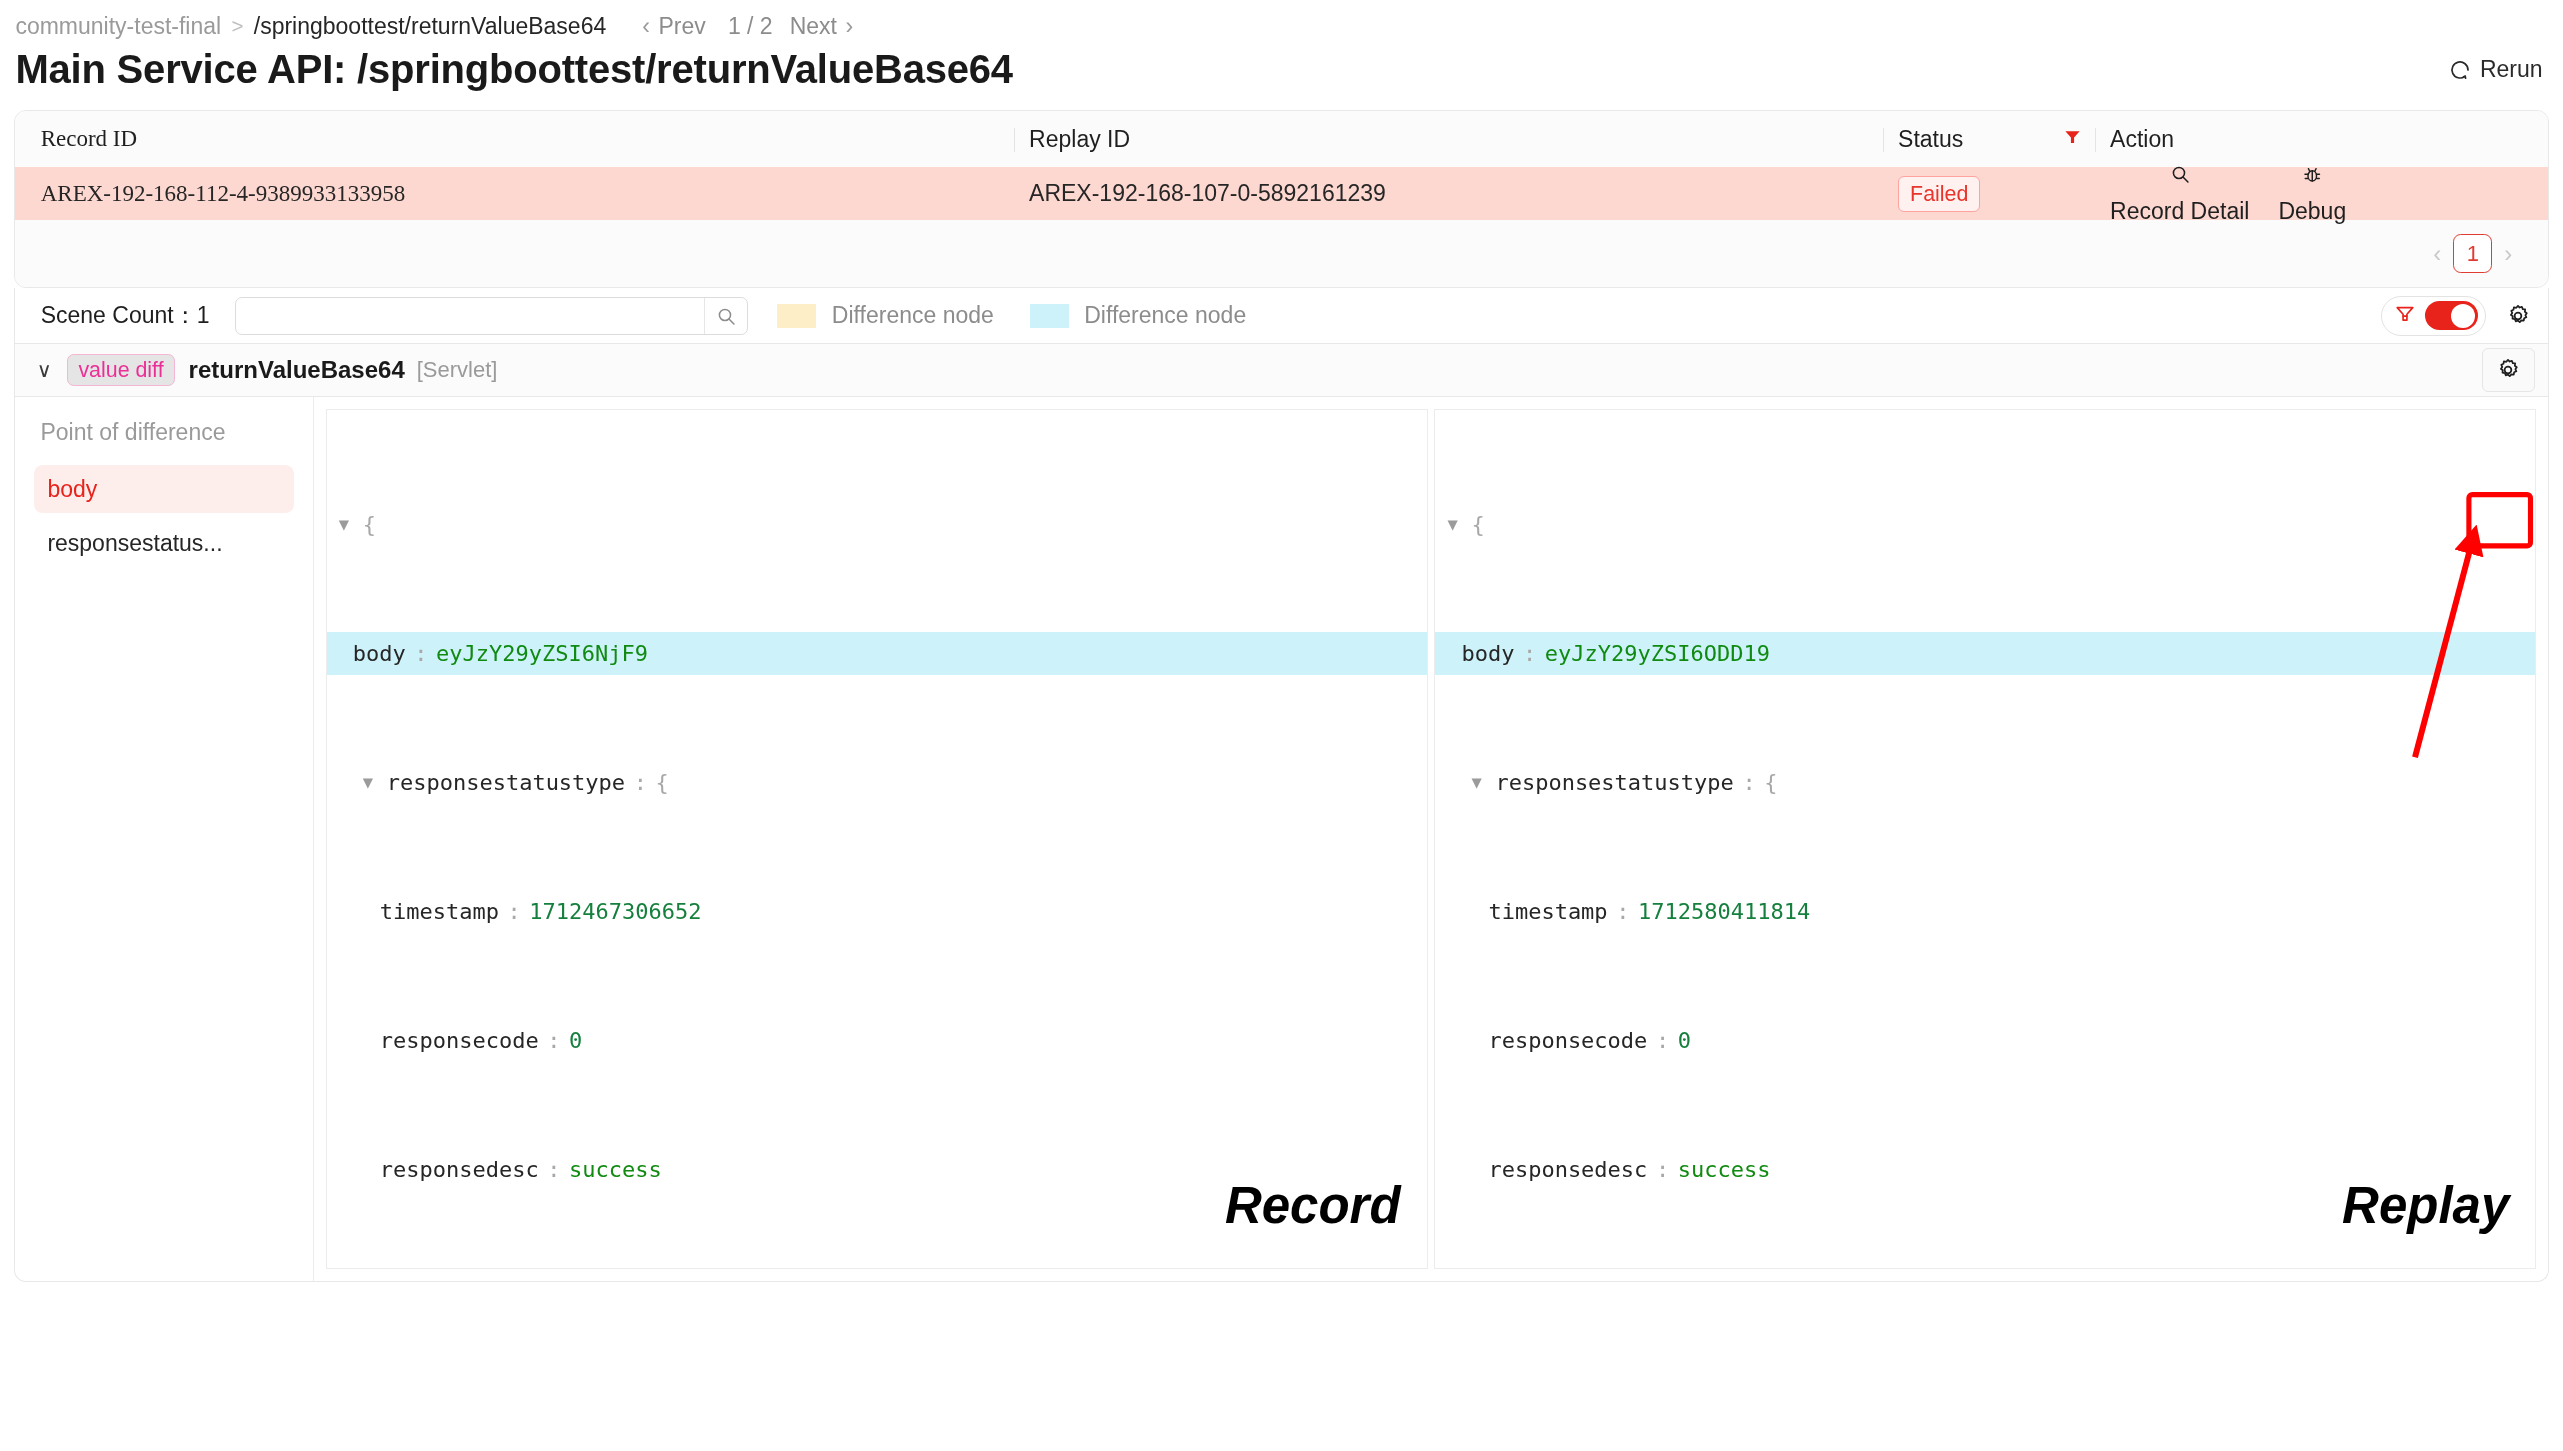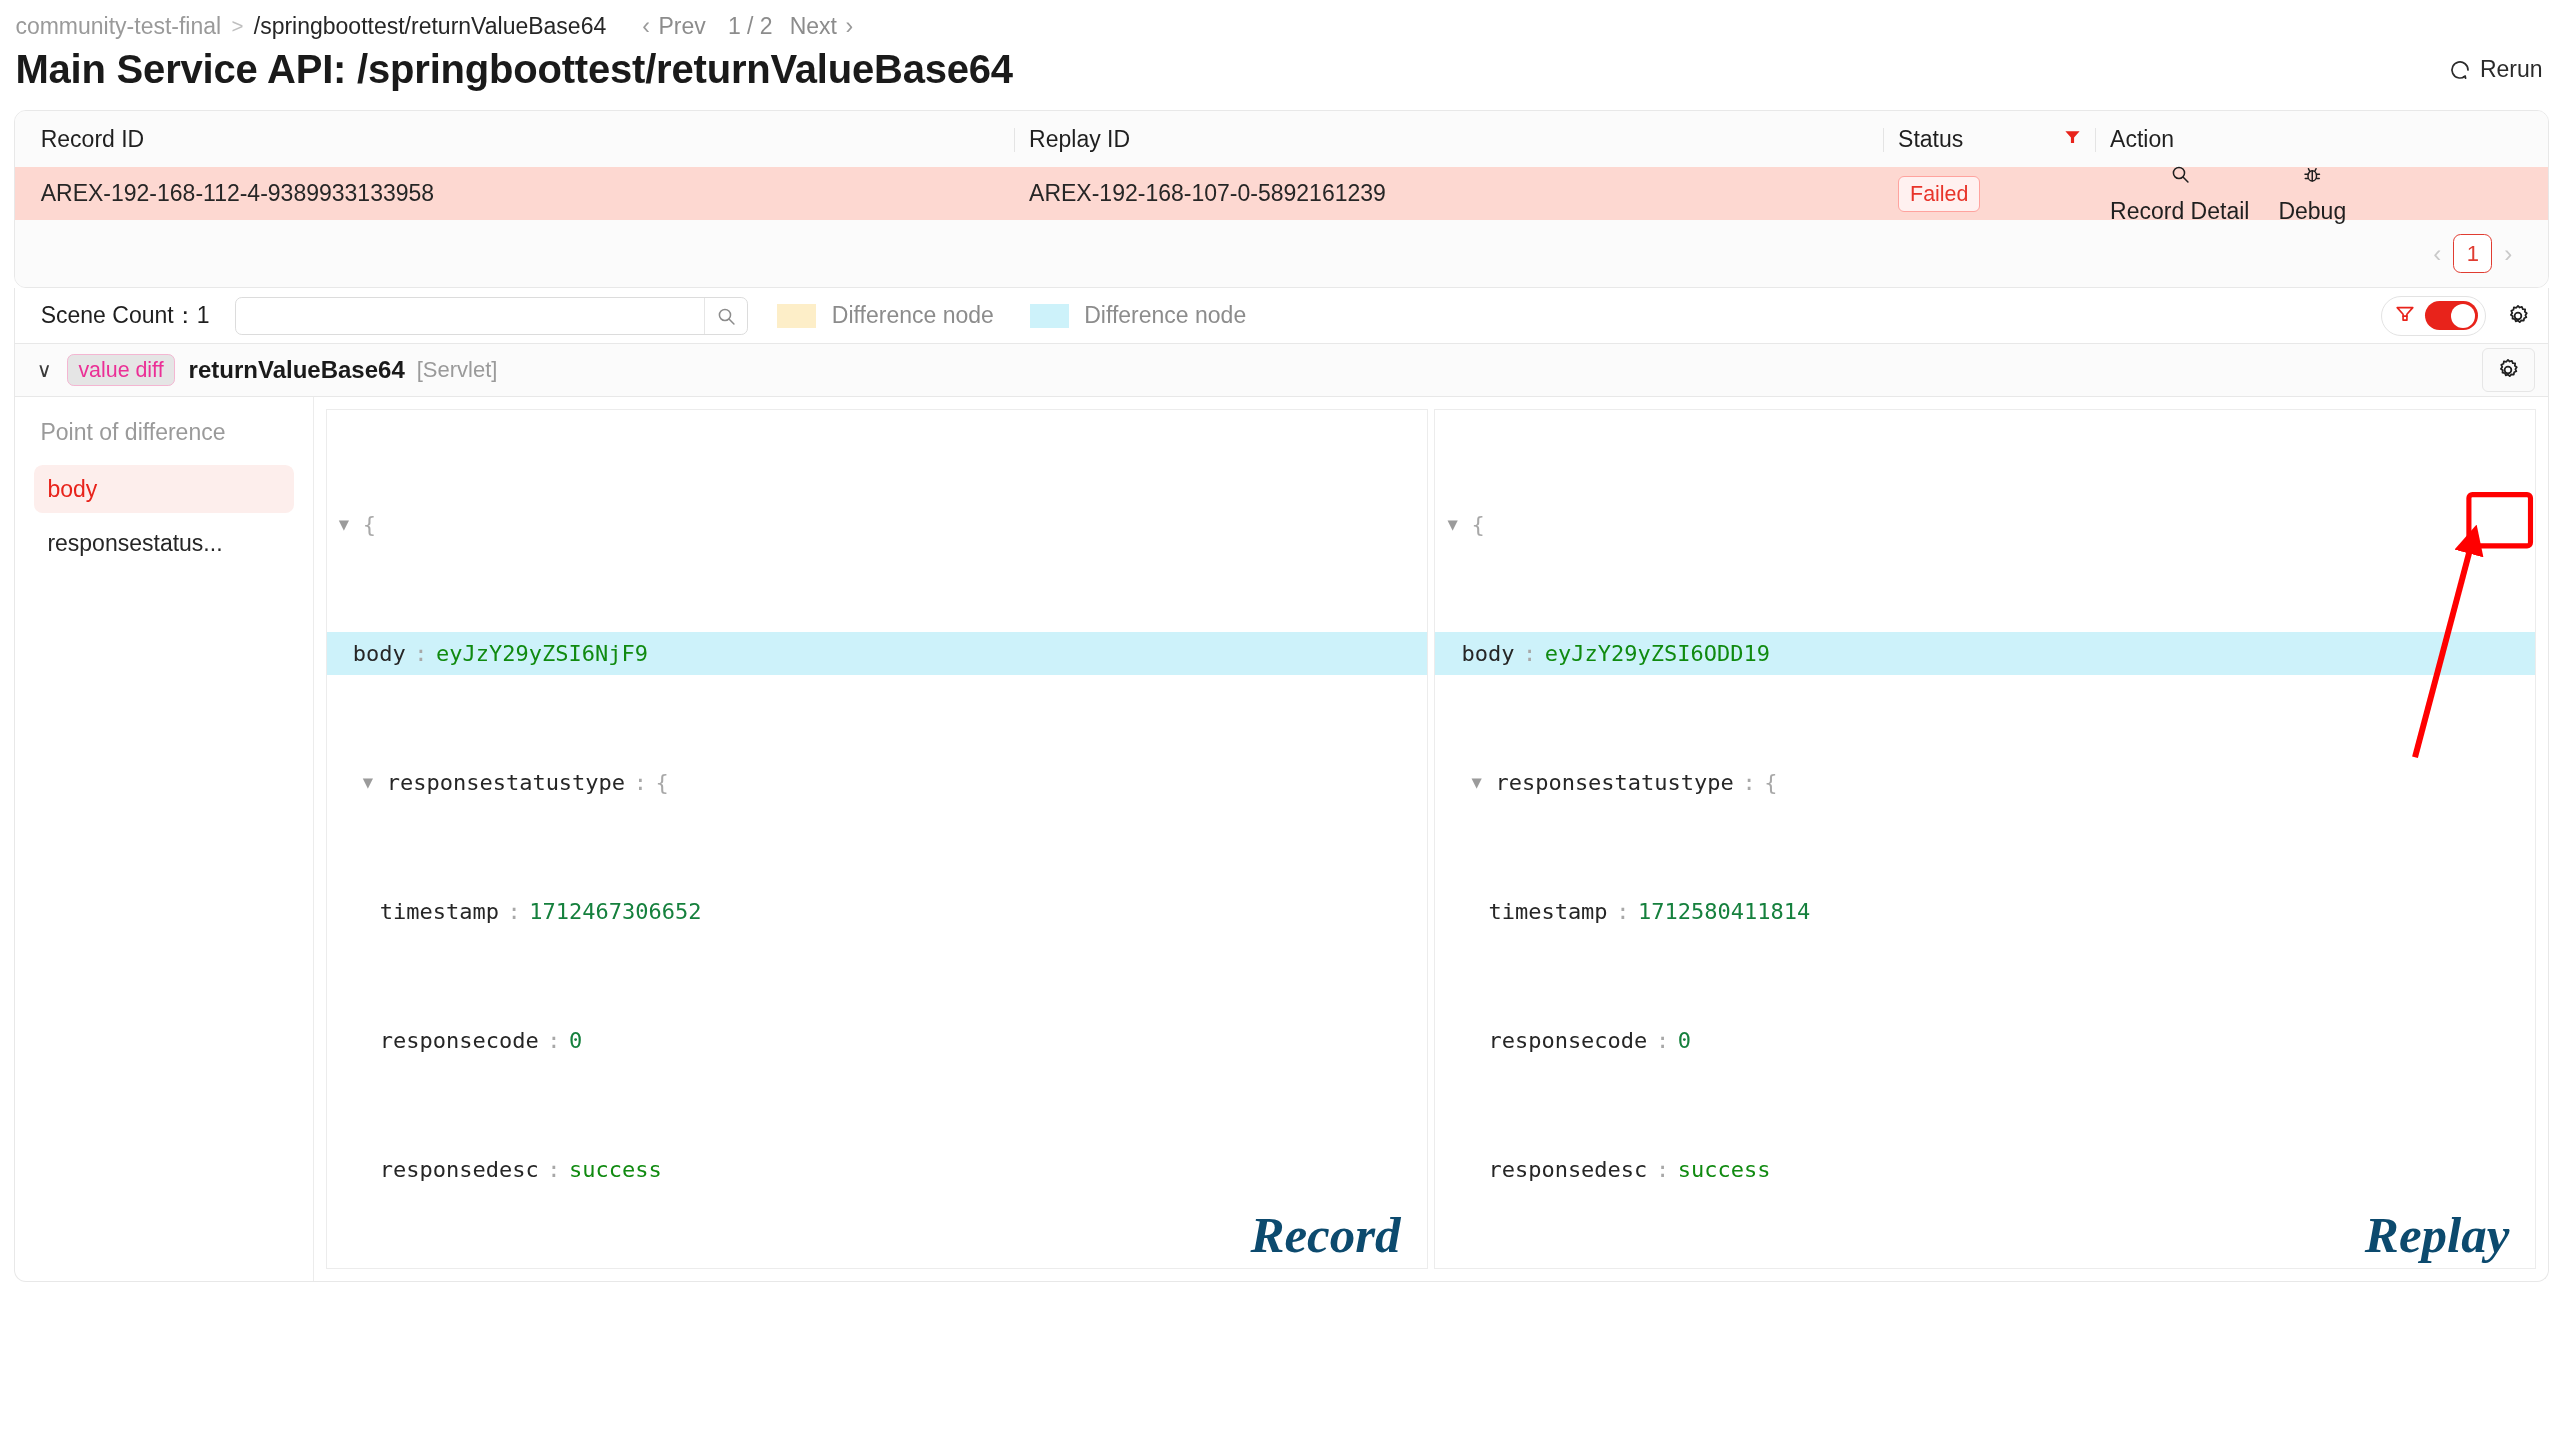--- a/index.html
+++ b/index.html
@@ -54,21 +54,21 @@
     background: #fbfbfb;
     overflow: hidden;
   }
   .rec-header {
     display: flex; align-items: center;
     height: 56px;
     background: #fbfbfb;
     font-size: 23px; color: #1f1f1f;
   }
   .rec-header .cell { position: relative; display: flex; align-items: center; height: 100%; }
-  .col-record { width: 999px; padding-left: 26px; }
+  .col-record { width: 999px; padding-left: 26px; font-family: Liberation Serif, serif; }
   .col-replay { width: 869px; padding-left: 15.4px; }
   .col-status { width: 168px; padding-left: 15.4px; }
   .col-filter { width: 44px; justify-content: center; }
   .col-action { flex: 1; padding-left: 15.4px; }
   .vdiv { width: 0.9px; height: 24px; background: #e4e4e4; position: absolute; left: 0; top: 16.3px; }
 
   .rec-row {
     display: flex; align-items: center;
     height: 53px;
     background: #fdd8d1;
@@ -220,24 +220,24 @@
   .jrow.hl { background: #cdf2fa; }
   .tri { color: #9b9b9b; font-size: 17px; width: 24px; display: inline-block; }
   .ind1 { padding-left: 26px; }
   .ind2 { padding-left: 53px; }
   .k { color: #262626; }
   .colon { color: #a8a8a8; margin: 0 8.6px; }
   .v-str { color: #108a10; }
   .v-num { color: #15803d; }
   .brace { color: #a8a8a8; }
   .watermark {
-    position: absolute; right: 26px; bottom: 4px;
+    position: absolute; right: 26px; bottom: 33px;
     font-size: 51px; font-style: italic; font-weight: bold;
-    color: #0c4a6e;
-    font-family: Liberation Serif, serif;
+    color: #000000;
+    font-family: Liberation Sans, sans-serif;
     user-select: none;
   }
 
   
   .anno { position: absolute; left: 0; top: 0; width: 2563px; height: 1452px; pointer-events: none; }
 </style>
 </head>
 <body>
 
 <div class="breadcrumb">

